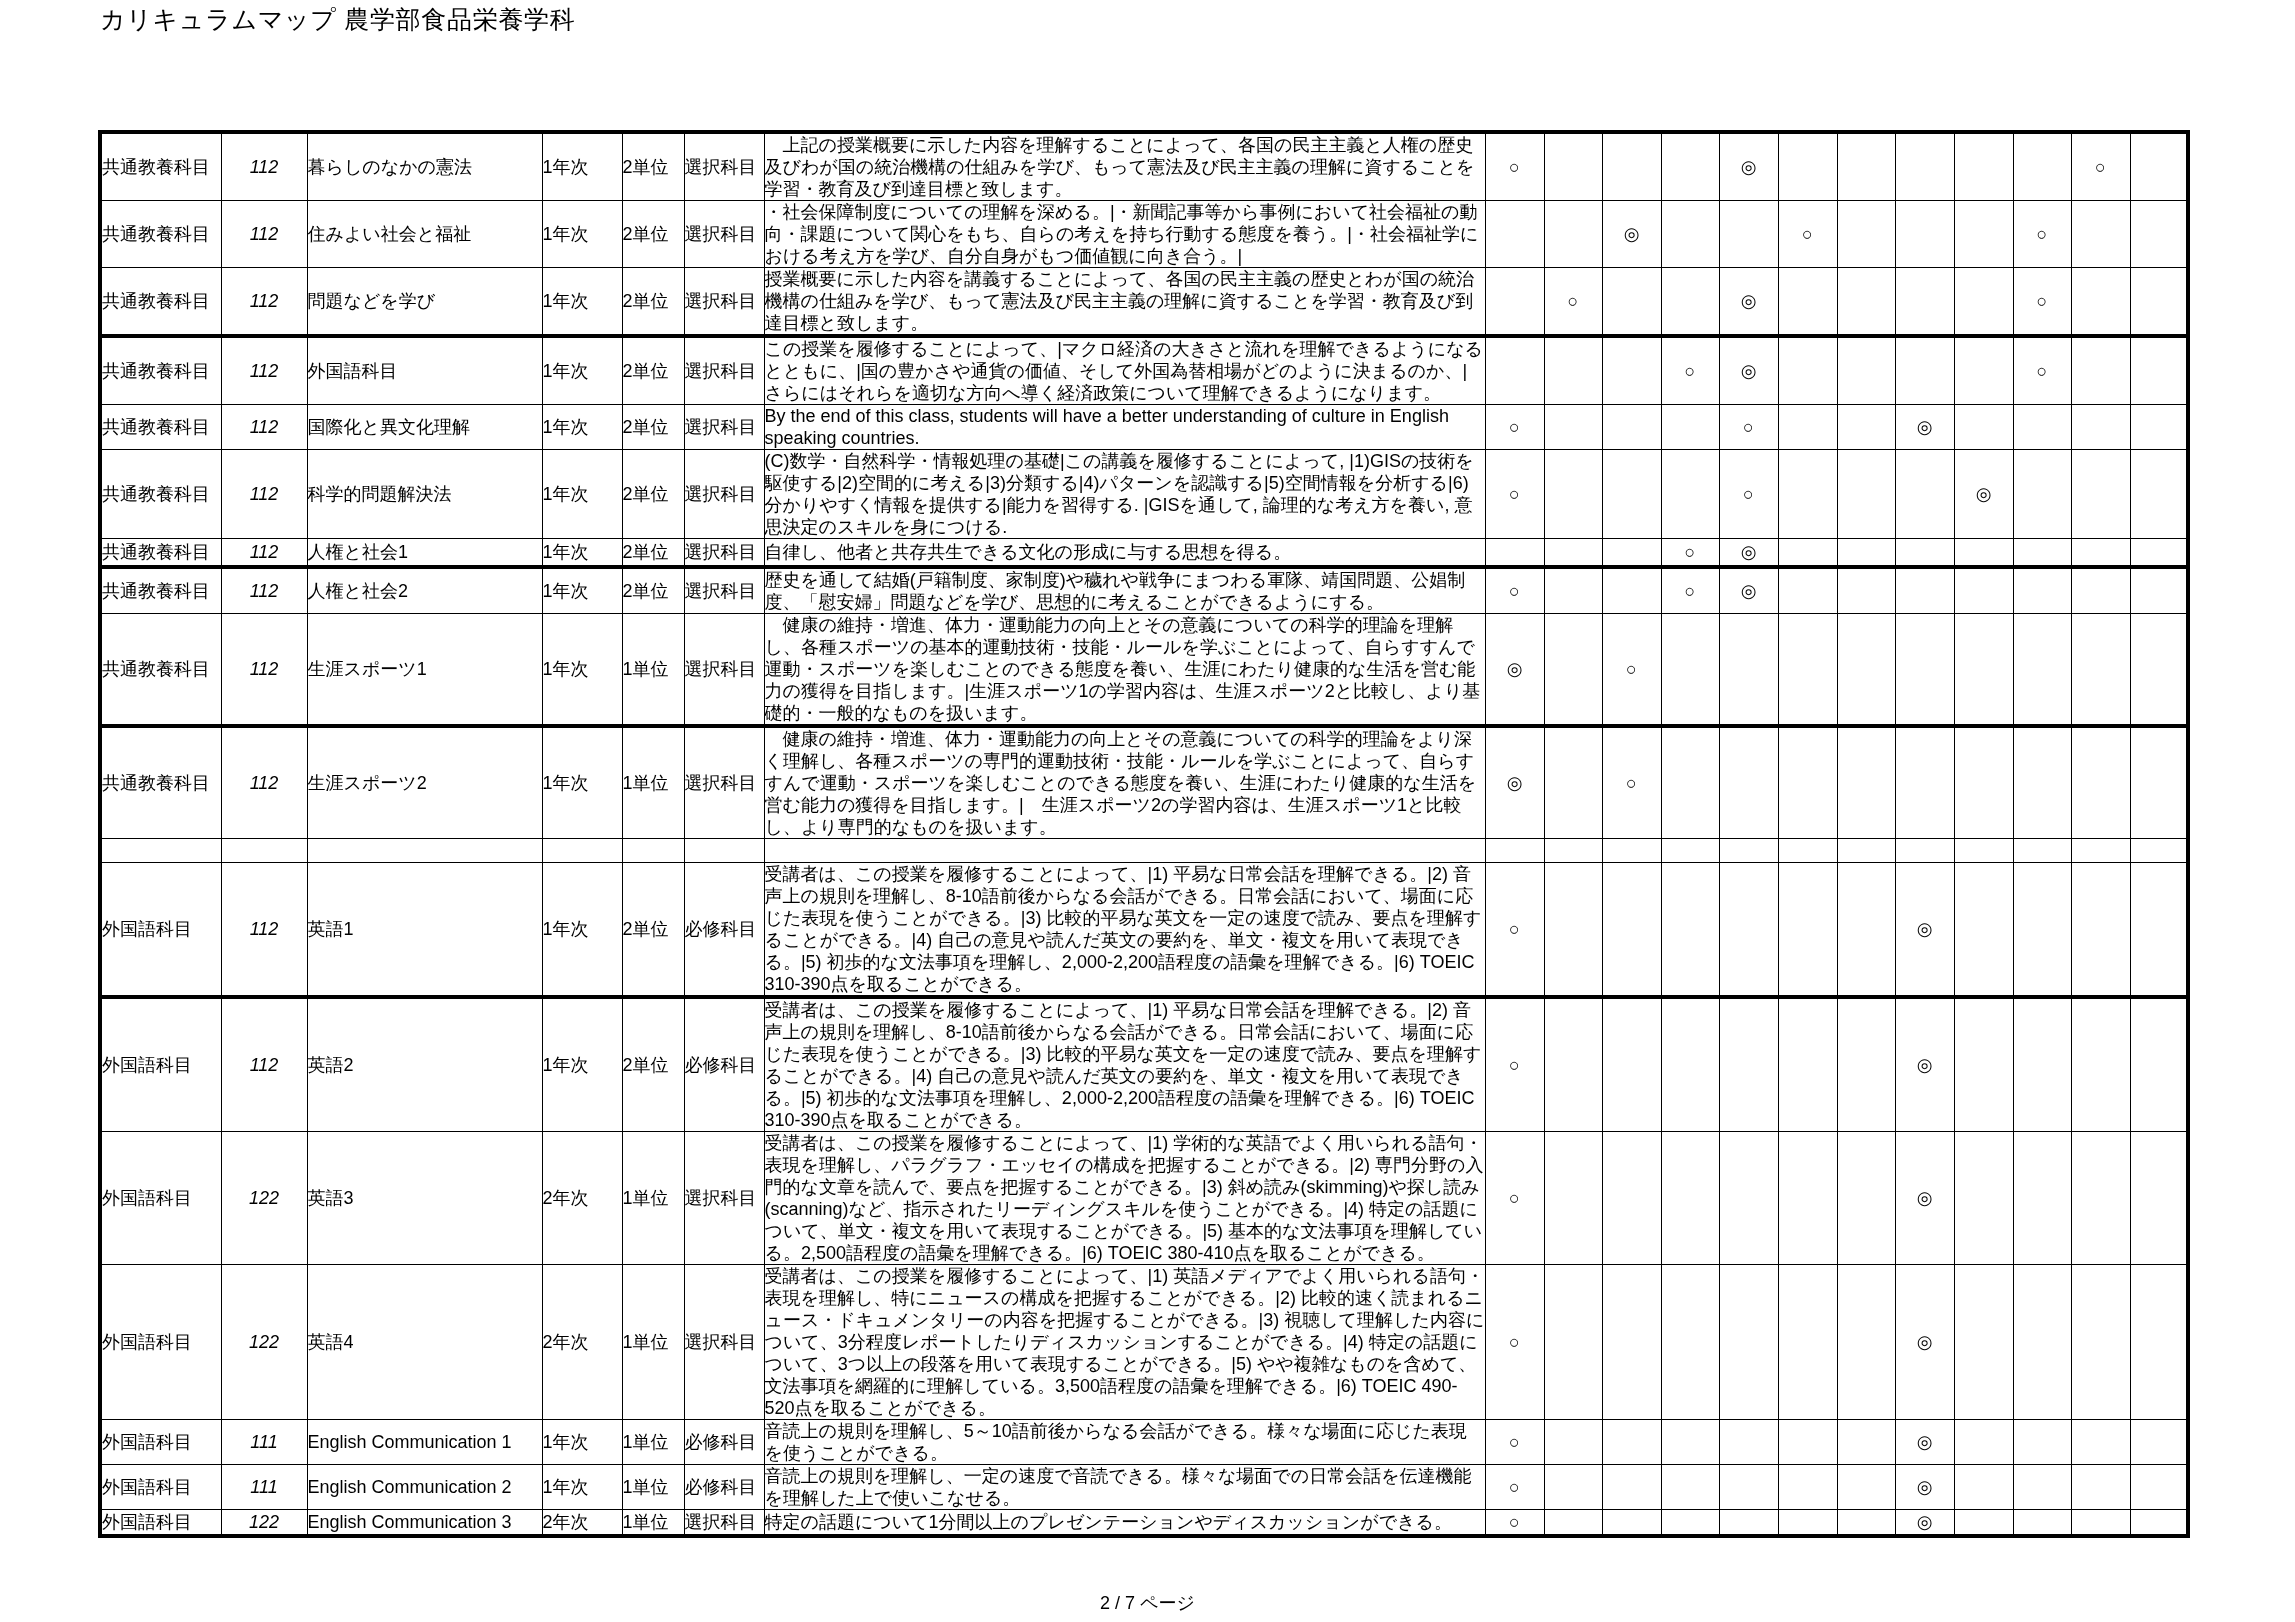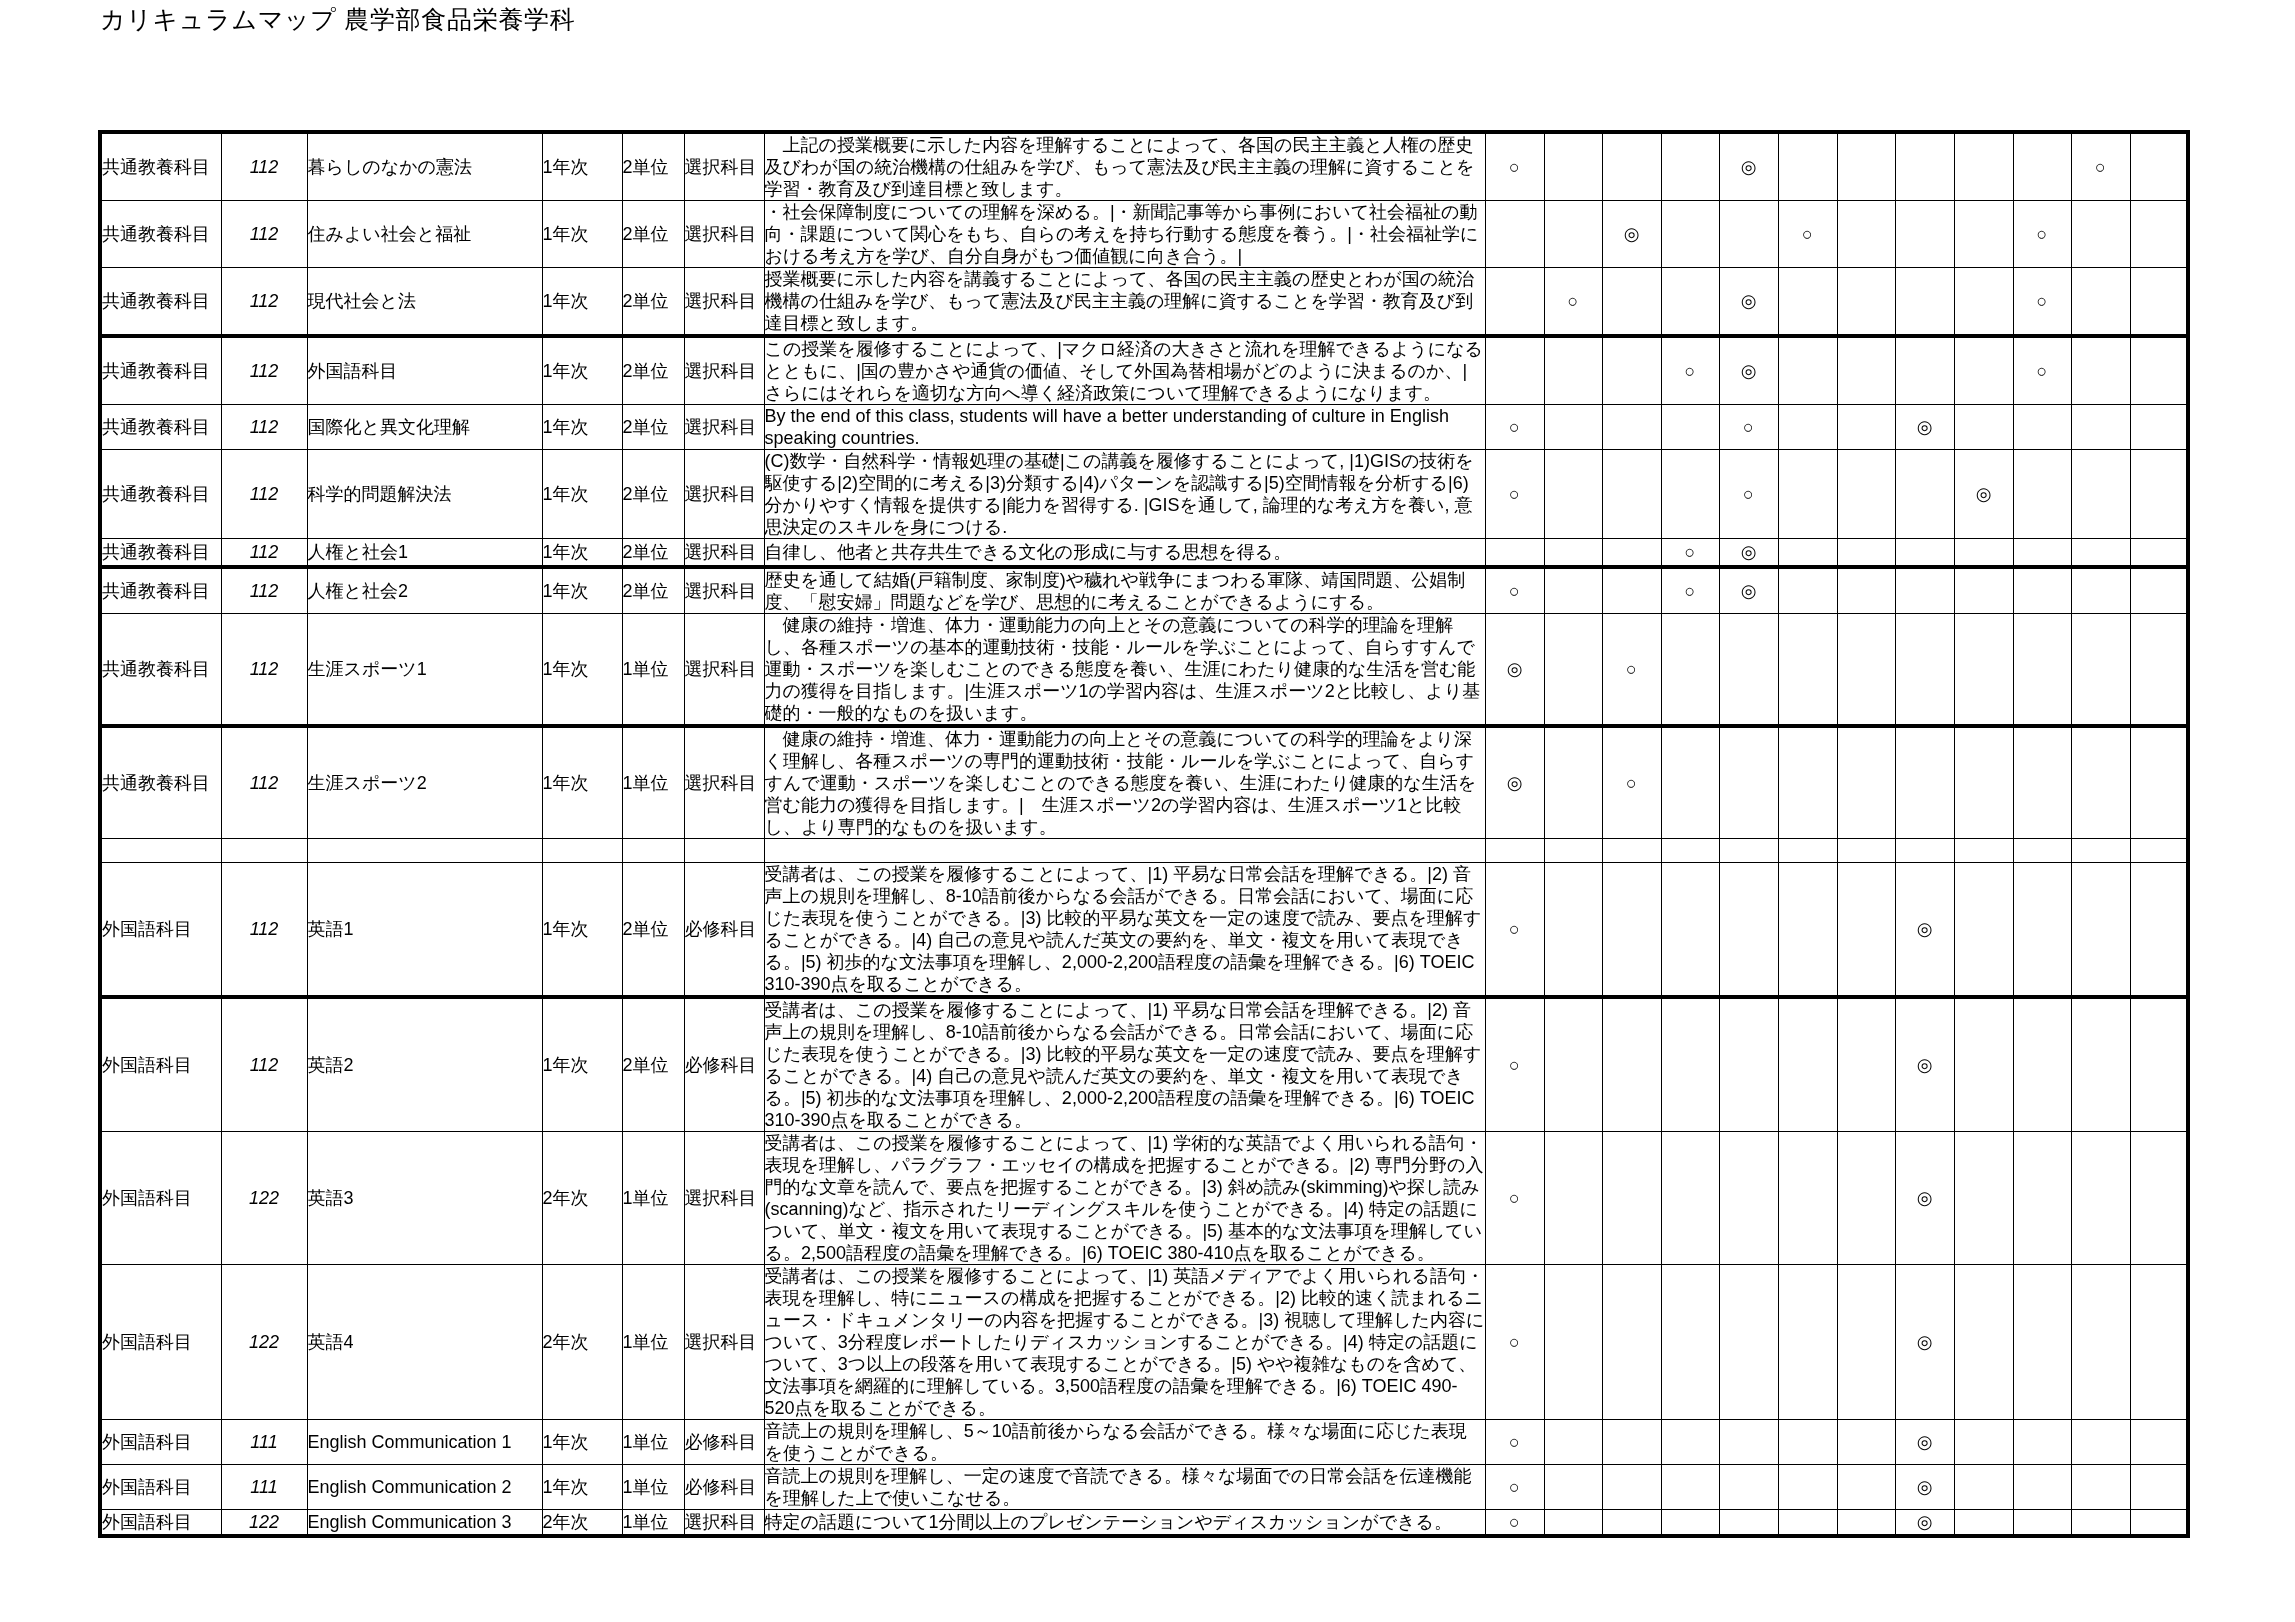--- a/index.html
+++ b/index.html
@@ -104,21 +104,21 @@
             <td class="cell-mark"></td>
             <td class="cell-mark"></td>
             <td class="cell-mark group-end"></td>
             <td class="cell-mark"><span>○</span></td>
             <td class="cell-mark"></td>
             <td class="cell-mark"></td>
           </tr>
           <tr class="thick-bottom" style="height: 66px;">
             <td class="cell-category">共通教養科目</td>
             <td class="cell-code">112</td>
-            <td class="cell-name">現代社会と法</td>
+            <td class="cell-name">問題などを学び</td>
             <td class="cell-year">1年次</td>
             <td class="cell-credits">2単位</td>
             <td class="cell-type">選択科目</td>
             <td class="cell-desc">授業概要に示した内容を講義することによって、各国の民主主義の歴史とわが国の統治機構の仕組みを学び、もって憲法及び民主主義の理解に資することを学習・教育及び到達目標と致します。</td>
             <td class="cell-mark"></td>
             <td class="cell-mark"><span>○</span></td>
             <td class="cell-mark group-end"></td>
             <td class="cell-mark"></td>
             <td class="cell-mark"><span>◎</span></td>
             <td class="cell-mark group-end"></td>
@@ -440,14 +440,15 @@
             <td class="cell-mark"></td>
             <td class="cell-mark"><span>◎</span></td>
             <td class="cell-mark group-end"></td>
             <td class="cell-mark"></td>
             <td class="cell-mark"></td>
             <td class="cell-mark"></td>
           </tr>
         </tbody>
     </table>
   </div>
+  <div class="footer">2 / 7 ページ</div>
 </div>
 
 
 </body></html>

